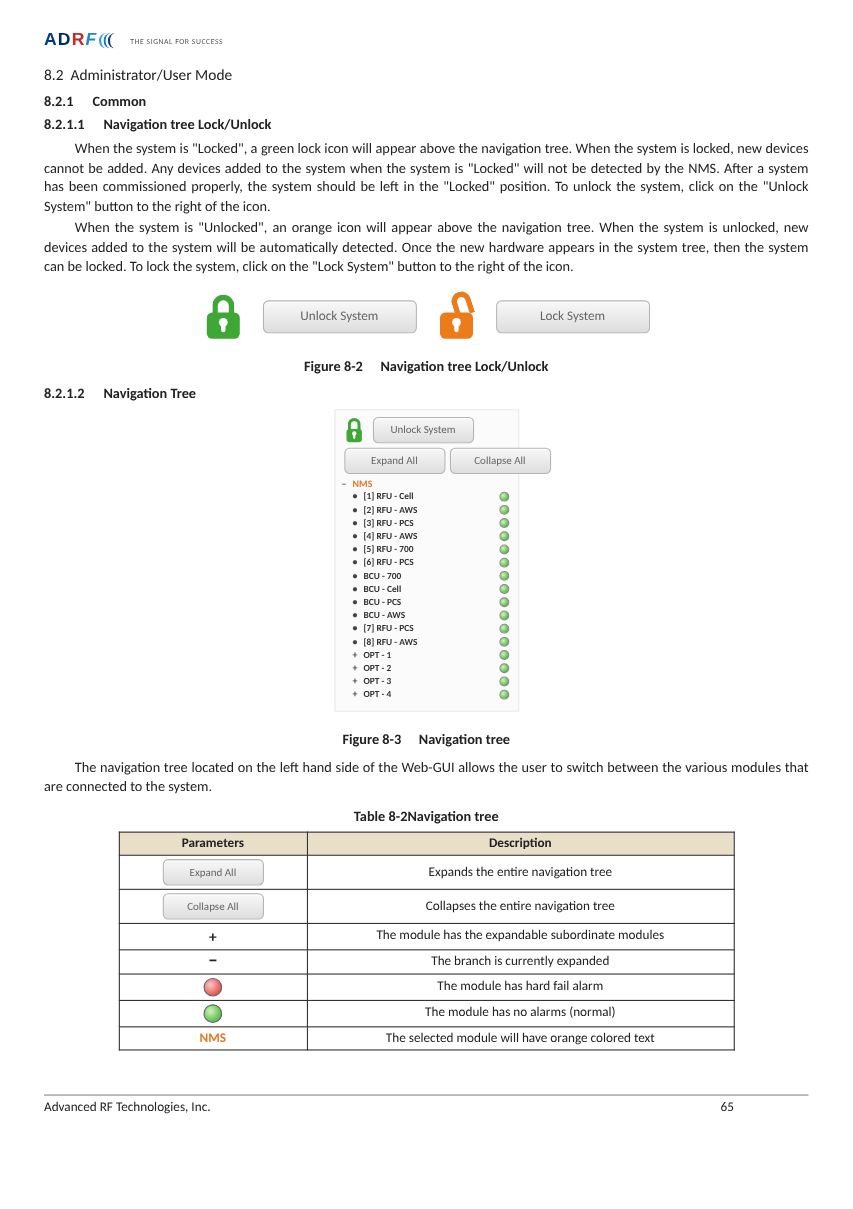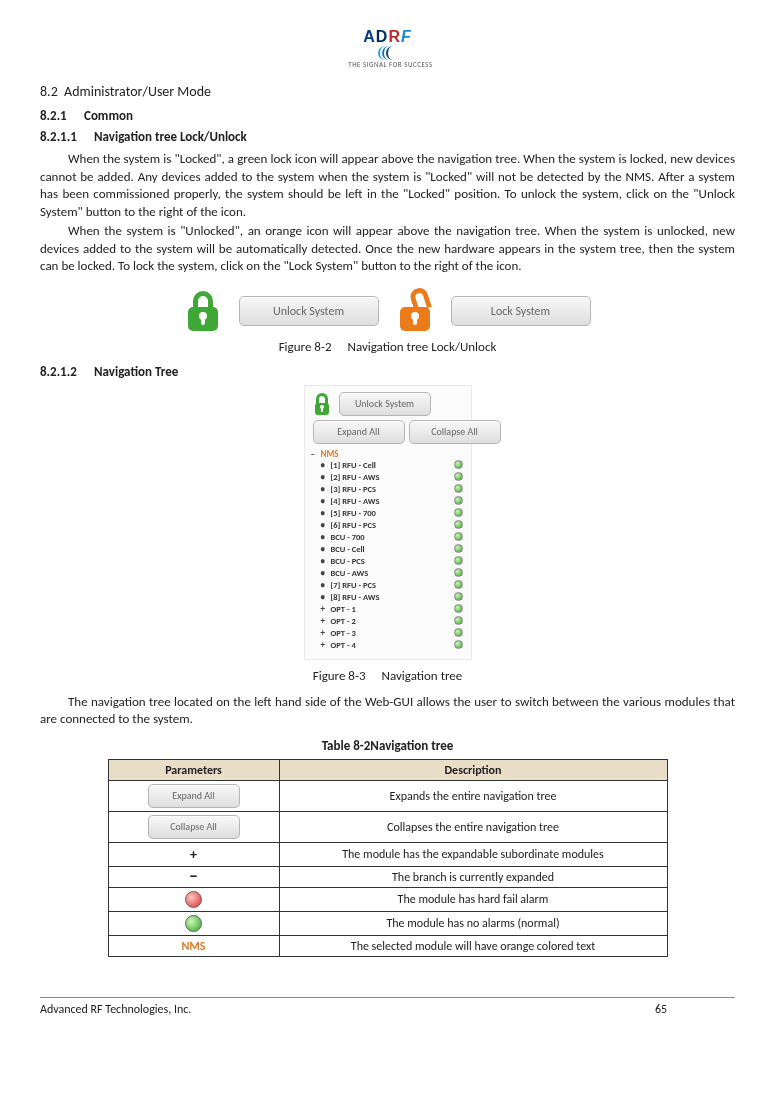--- a/index.html
+++ b/index.html
@@ -5,21 +5,21 @@
   body {
     font-family: Calibri, Arial, sans-serif;
     font-size: 13px;
     color: #222;
     margin: 0;
     padding: 28px 40px 20px 40px;
     width: 775px;
     box-sizing: border-box;
     background: #fff;
   }
-  .logo-row { display:flex; align-items:center; margin-bottom:14px;flex-direction:column; }
+  .logo-row { display:flex; align-items:center; margin-bottom:14px; }
   .adrf-logo { font-weight:bold; font-size:16px; letter-spacing:1px; font-family:Arial,sans-serif;}
   .adrf-logo .a { color:#003b87; }
   .adrf-logo .d { color:#002c5a; }
   .adrf-logo .r { color:#c02b2b; }
   .adrf-logo .f { color:#1e88c9; font-style:italic;}
   .logo-wave { display:inline-block; width:22px; height:14px; margin-left:2px; position:relative;}
   .logo-wave::before, .logo-wave::after, .logo-wave span {
     content:""; position:absolute; border:2px solid #2a9de0; border-right:none; border-top:none; border-bottom:none;
     border-radius:50%; width:12px; height:14px; left:0;
   }
@@ -54,21 +54,21 @@
   .lock-green .keyhole::after, .lock-orange .keyhole::after {
     content:""; position:absolute; width:4px; height:7px; background:#fff; left:2px; top:6px; border-radius:2px;
   }
   .ui-btn {
     display:inline-flex; align-items:center; justify-content:center;
     min-width:110px; height:28px; padding:0 14px;
     background:linear-gradient(#f8f8f8,#dedede); border:1px solid #b5b5b5; border-radius:5px;
     color:#666; font-size:12px; box-shadow:inset 0 1px 0 #fff;
   }
   .ui-btn-sm { min-width:70px; height:22px; font-size:10px; padding:0 10px;}
-  .fig-caption { text-align:center; font-weight:normal; font-size:13px; margin:8px 0 10px 0;}
+  .fig-caption { text-align:center; font-weight:bold; font-size:13px; margin:18px 0 10px 0;}
   .fig-caption .lbl { margin-right:16px;}
   .tree-fig { display:flex; justify-content:center; margin-top:2px;}
   .tree-box {
     width:150px; background:#fbfbfb; border:1px solid #eaeaea; padding:6px 8px 8px 8px;
     font-size:9px; color:#333;
   }
   .tree-top { display:flex; align-items:center; gap:8px; margin-bottom:4px;}
   .tree-top .lock-green { width:18px; height:22px;}
   .tree-top .lock-green .body { width:14px; height:12px; left:2px; border-radius:3px;}
   .tree-top .lock-green .shackle { width:12px; height:12px; left:3px; border-width:3px;}

